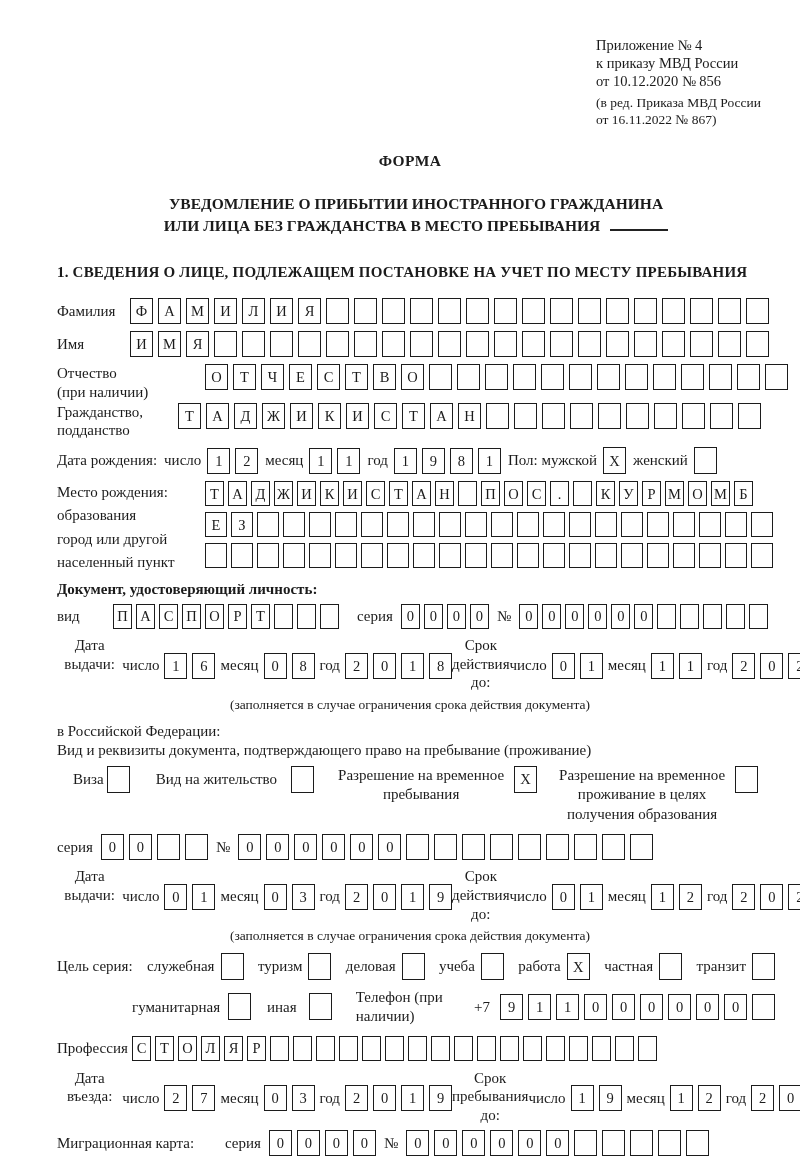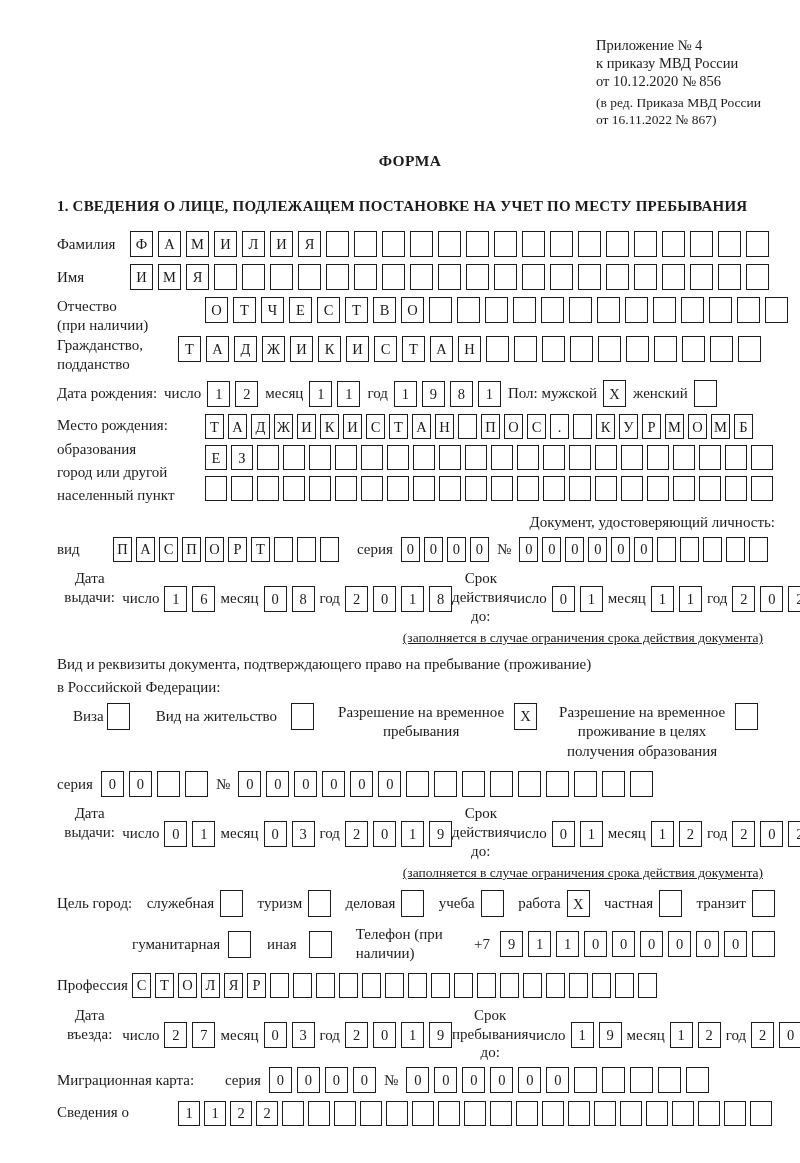--- a/index.html
+++ b/index.html
@@ -30,21 +30,21 @@
   .row{display:flex;align-items:flex-start;margin-bottom:7px;}
   .row .lbl{flex:none;}
   .vmid{display:flex;align-items:center;}
   .grp{display:inline-flex;align-items:center;gap:6px;flex:none;}
 
   .twocol{display:flex;margin-bottom:2px;}
   .twocol .col{display:flex;flex-direction:row;}
   .twocol .col .head{text-align:center;margin-bottom:3px;}
   .twocol .col .dline{display:flex;align-items:center;gap:5px;}
   .twocol .col1{width:395px;flex:none;}
-  .smallnote{font-size:13.5px;text-align:right;padding-right:12px;margin:2px 0 8px 0;text-decoration:underline;}
+  .smallnote{font-size:13.5px;text-align:center;padding-right:12px;margin:2px 0 8px 0;}
 
   .multi .l{display:block;text-align:center;line-height:1.3;}
   .rescb{display:flex;align-items:flex-start;gap:8px;margin:6px 0 10px 16px;}
 
   .stack-row{display:flex;align-items:flex-start;margin-bottom:6px;}
   .stack-lbl{flex:none;line-height:1.55;}
   .stack-cells{display:flex;flex-direction:column;gap:6px;}
 
   .purpose{display:flex;align-items:center;justify-content:space-between;margin-bottom:8px;}
   .purpose .grp{}
@@ -60,20 +60,24 @@
     <div>к приказу МВД России</div>
     <div>от 10.12.2020 № 856</div>
     <div class="note">
       <div>(в ред. Приказа МВД России</div>
       <div>от 16.11.2022 № 867)</div>
     </div>
   </div>
 
   <div class="forma">ФОРМА</div>
 
+  <div class="title">
+    <span>УВЕДОМЛЕНИЕ О ПРИБЫТИИ ИНОСТРАННОГО ГРАЖДАНИНА</span><br>
+    <span>ИЛИ ЛИЦА БЕЗ ГРАЖДАНСТВА В МЕСТО ПРЕБЫВАНИЯ</span><span class="uline"></span>
+  </div>
 
   <div class="section">1. СВЕДЕНИЯ О ЛИЦЕ, ПОДЛЕЖАЩЕМ ПОСТАНОВКЕ НА УЧЕТ ПО МЕСТУ ПРЕБЫВАНИЯ</div>
 
   <div class="row vmid">
     <span class="lbl" style="width:73px">Фамилия</span>
     <span class="cells">
         <span class="cell">Ф</span>
         <span class="cell">А</span>
         <span class="cell">М</span>
         <span class="cell">И</span>
@@ -305,21 +309,21 @@
           <span class="cell"></span>
           <span class="cell"></span>
           <span class="cell"></span>
           <span class="cell"></span>
           <span class="cell"></span>
           <span class="cell"></span>
         </span>
     </span>
   </div>
 
-  <div style="text-align:right;font-weight:normal;margin:2px 0 5px 0">Документ, удостоверяющий личность:</div>
+  <div style="text-align:left;font-weight:bold;margin:2px 0 5px 0">Документ, удостоверяющий личность:</div>
 
   <div class="row vmid" style="gap:8px">
     <span style="width:48px">вид</span>
     <span class="cells sm">
         <span class="cell">П</span>
         <span class="cell">А</span>
         <span class="cell">С</span>
         <span class="cell">П</span>
         <span class="cell">О</span>
         <span class="cell">Р</span>
@@ -392,22 +396,22 @@
             <span class="cell">2</span>
             <span class="cell">0</span>
             <span class="cell">2</span>
             <span class="cell">5</span>
           </span>
       </span>
     </div>
   </div>
   <div class="smallnote">(заполняется в случае ограничения срока действия документа)</div>
 
+  <div style="margin-top:4px">в Российской Федерации:</div>
   <div>Вид и реквизиты документа, подтверждающего право на пребывание (проживание)</div>
-  <div style="margin-top:4px">в Российской Федерации:</div>
 
   <div class="rescb">
     <span class="grp" style="gap:3px">
         <span>Виза</span>
       <span class="cells cb">
           <span class="cell"></span>
         </span>
       </span>
     <span class="grp" style="margin-left:18px;gap:14px">
         <span>Вид на жительство</span>
@@ -506,21 +510,21 @@
             <span class="cell">0</span>
             <span class="cell">2</span>
             <span class="cell">5</span>
           </span>
       </span>
     </div>
   </div>
   <div class="smallnote">(заполняется в случае ограничения срока действия документа)</div>
 
   <div class="purpose">
-    <span>Цель город:</span>
+    <span>Цель серия:</span>
     <span class="grp">
         <span>служебная</span>
       <span class="cells cb">
           <span class="cell"></span>
         </span>
       </span>
     <span class="grp">
         <span>туризм</span>
       <span class="cells cb">
           <span class="cell"></span>

